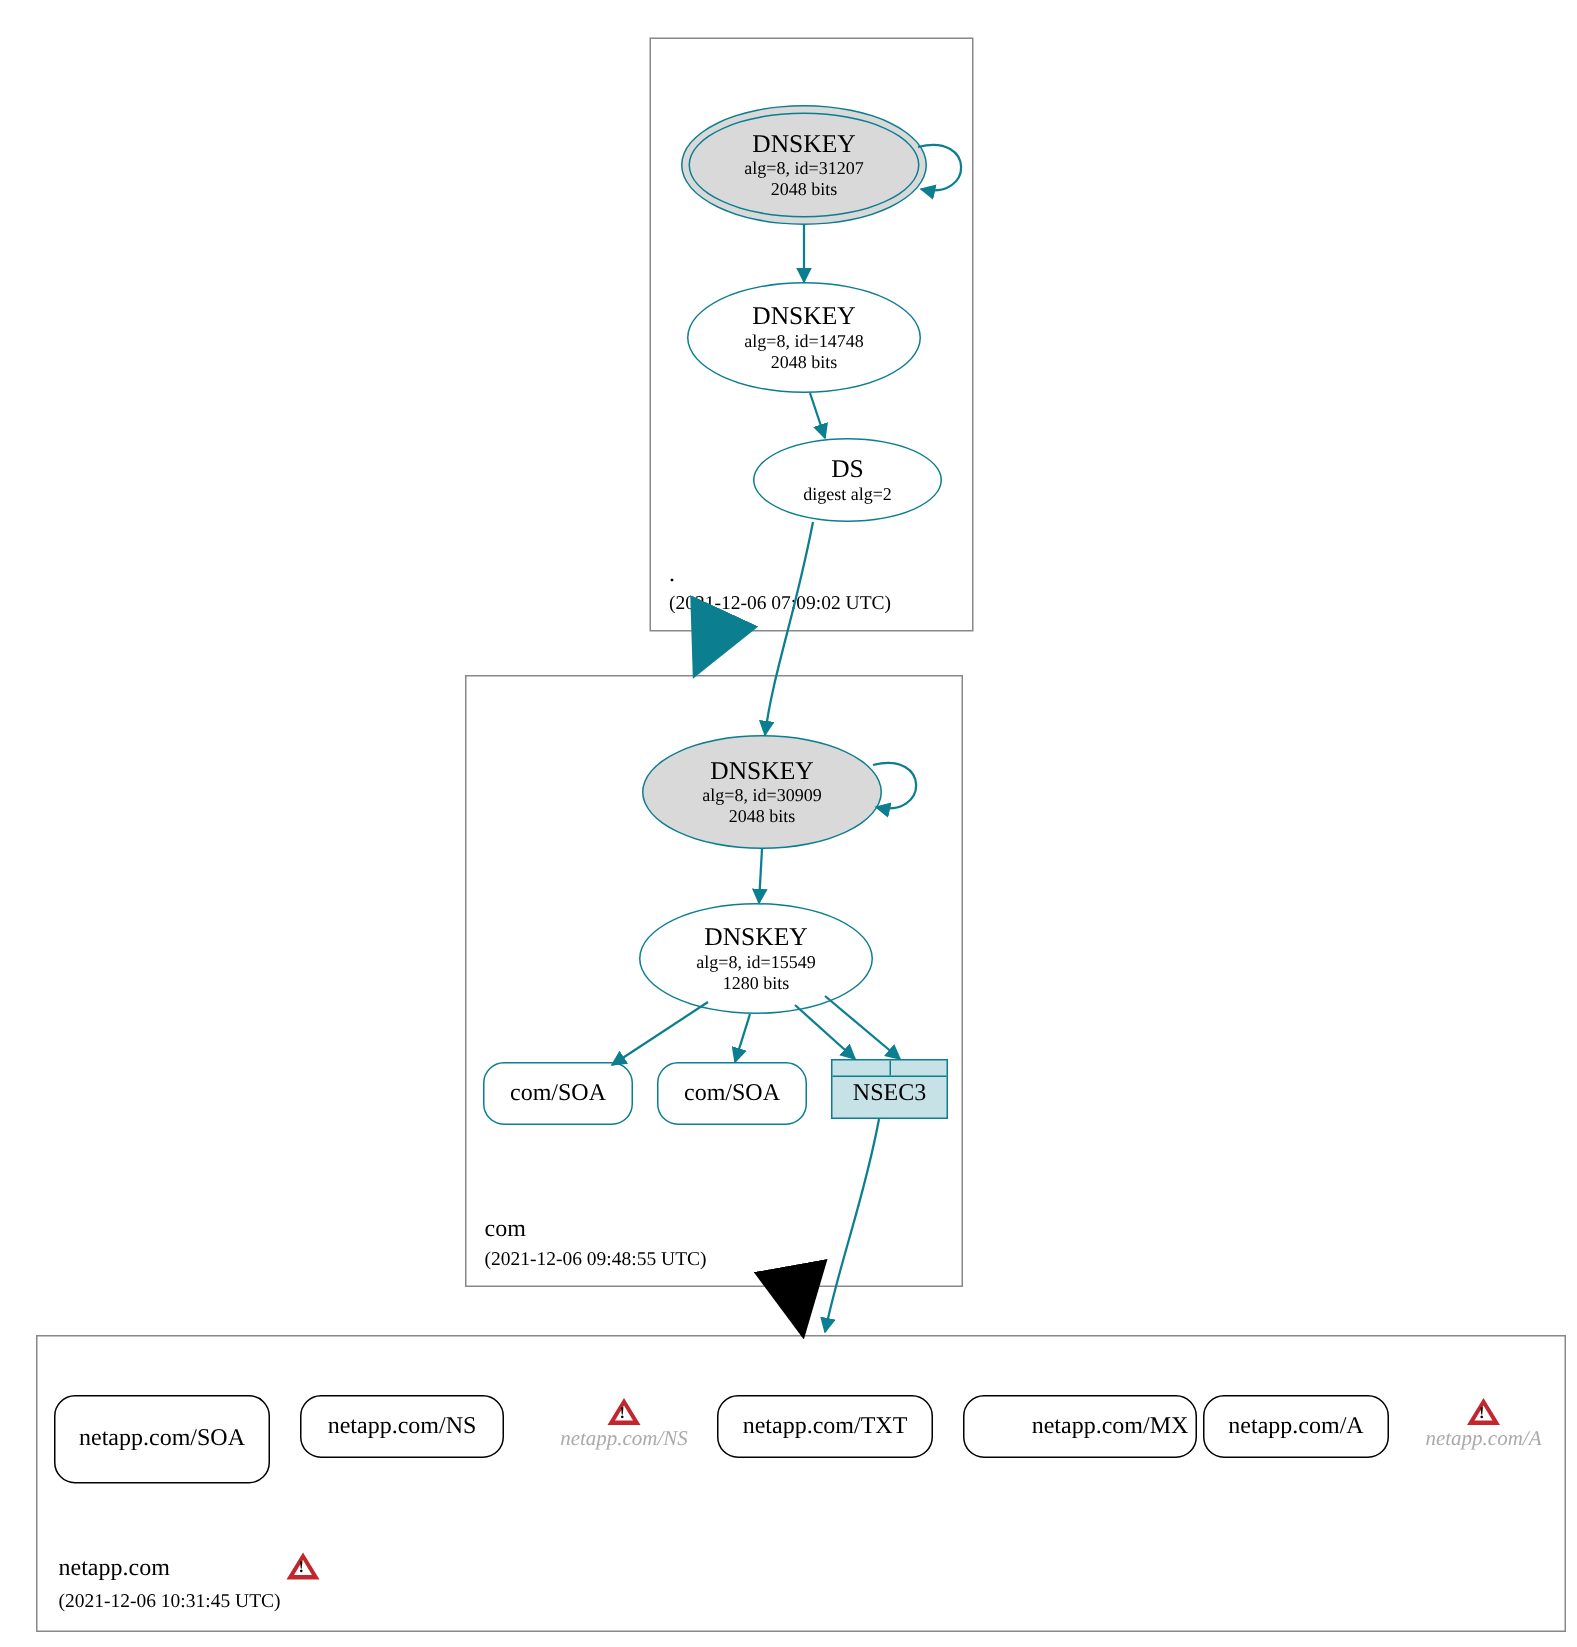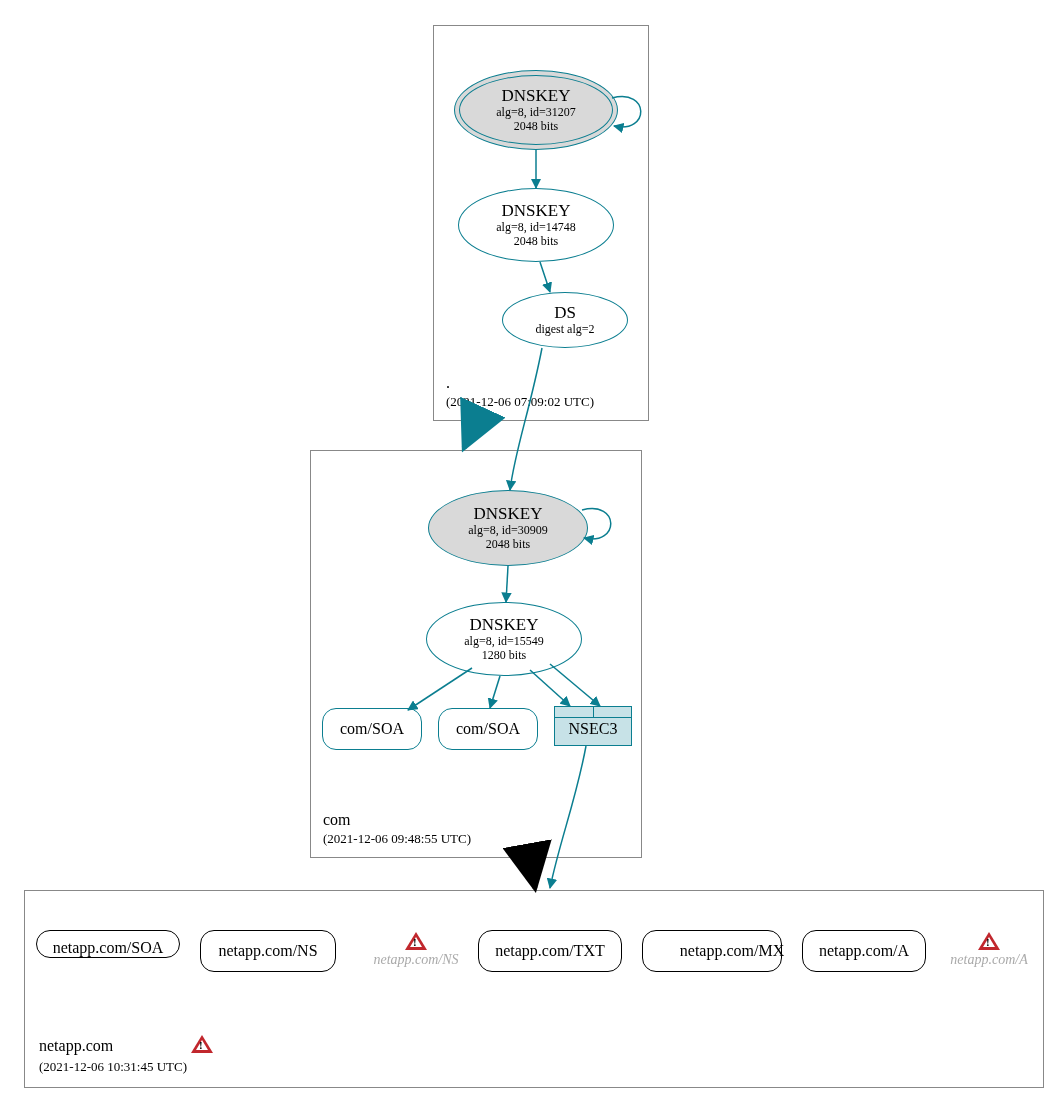--- a/index.html
+++ b/index.html
@@ -207,36 +207,36 @@
         <span class="ts" style="display:block; font-size:13px; margin-top:4px;font-family:Liberation Serif, serif;">(2021-12-06 10:31:45 UTC)</span>
       </div>
     </div>
     <div style="position:absolute; left:166px; bottom:32px;">
       <div class="warn-triangle">
           <span class="bang">!</span>
         </div>
     </div>
   </div>
 
-  <div class="node pill-black" style="left:26px; top:920px; width:144px; height:28px;justify-content:flex-end;">
+  <div class="node pill-black" style="left:26px; top:920px; width:144px; height:59px;">
     <span>netapp.com/SOA</span>
   </div>
   <div class="node pill-black" style="left:190px; top:920px; width:136px; height:42px;">
     <span>netapp.com/NS</span>
   </div>
   <div class="warn-item" style="left:356px; top:922px; width:100px;">
     <div class="warn-triangle">
         <span class="bang">!</span>
       </div>
     <span>netapp.com/NS</span>
   </div>
   <div class="node pill-black" style="left:468px; top:920px; width:144px; height:42px;">
     <span>netapp.com/TXT</span>
   </div>
-  <div class="node pill-black" style="left:632px; top:920px; width:140px; height:42px;padding-left:40px;">
+  <div class="node pill-black" style="left:632px; top:920px; width:156px; height:42px;padding-left:40px;">
     <span>netapp.com/MX</span>
   </div>
   <div class="node pill-black" style="left:792px; top:920px; width:124px; height:42px;">
     <span>netapp.com/A</span>
   </div>
   <div class="warn-item" style="left:934px; top:922px; width:90px;">
     <div class="warn-triangle">
         <span class="bang">!</span>
       </div>
     <span>netapp.com/A</span>

